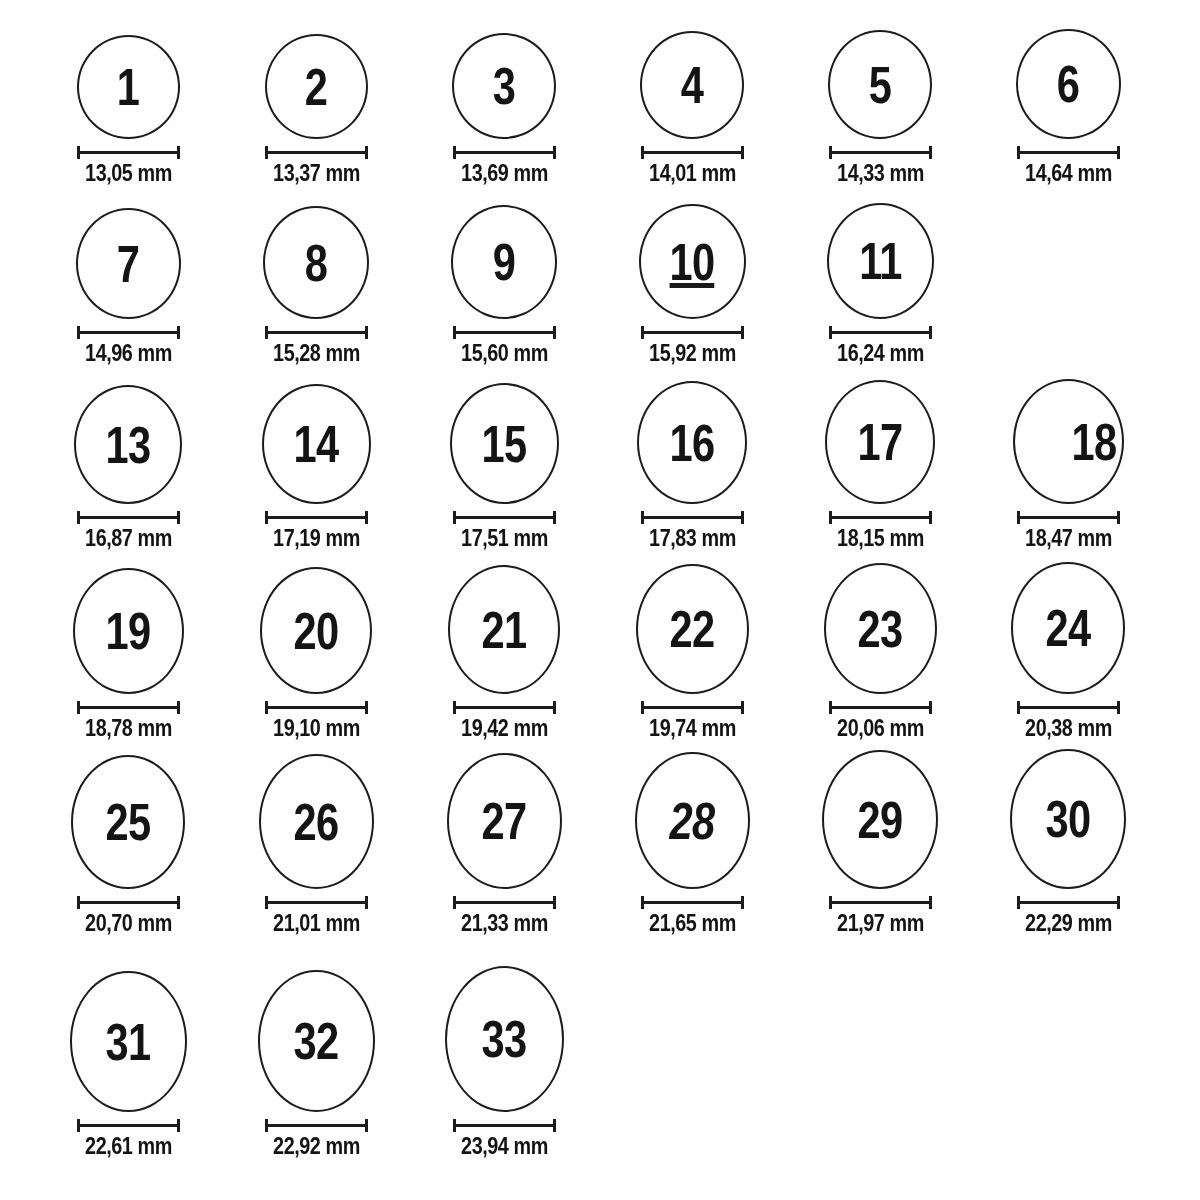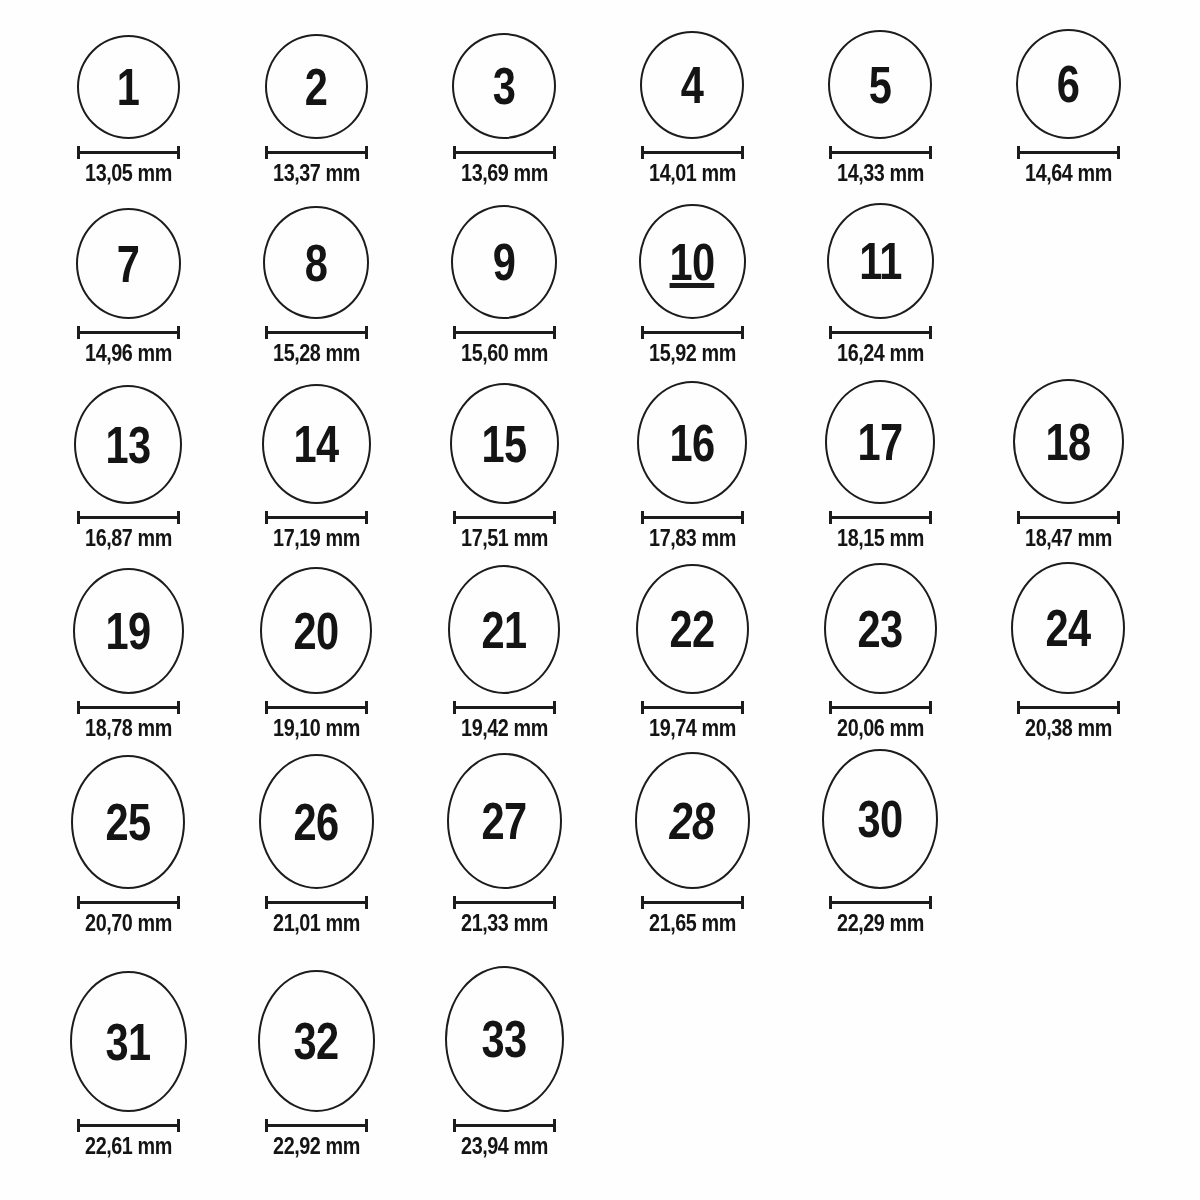--- a/index.html
+++ b/index.html
@@ -194,21 +194,21 @@
     <div class="diam-label">17,83 mm</div>
   </div>
       <div class="size-cell">
     <div class="ring-circle" style="width: 110px; height: 124px;">
       <span class="ring-num">17</span>
     </div>
     <div class="ruler"></div>
     <div class="diam-label">18,15 mm</div>
   </div>
       <div class="size-cell">
-    <div class="ring-circle" style="width: 111px; height: 125px;">
+    <div class="ring-circle" style="width: 111px; height: 125px; justify-content: flex-end;">
       <span class="ring-num">18</span>
     </div>
     <div class="ruler"></div>
     <div class="diam-label">18,47 mm</div>
   </div>
     </div>
     <div class="size-row" style="height: 190px;">
       <div class="size-cell">
     <div class="ring-circle" style="width: 111px; height: 126px;">
       <span class="ring-num">19</span>
@@ -275,20 +275,27 @@
     <div class="diam-label">21,33 mm</div>
   </div>
       <div class="size-cell">
     <div class="ring-circle" style="width: 115px; height: 137px; font-style: italic;">
       <span class="ring-num">28</span>
     </div>
     <div class="ruler"></div>
     <div class="diam-label">21,65 mm</div>
   </div>
       <div class="size-cell">
+    <div class="ring-circle" style="width: 116px; height: 139px;">
+      <span class="ring-num">29</span>
+    </div>
+    <div class="ruler"></div>
+    <div class="diam-label">21,97 mm</div>
+  </div>
+      <div class="size-cell">
     <div class="ring-circle" style="width: 116px; height: 140px;">
       <span class="ring-num">30</span>
     </div>
     <div class="ruler"></div>
     <div class="diam-label">22,29 mm</div>
   </div>
     </div>
     <div class="size-row" style="height: 223px;">
       <div class="size-cell">
     <div class="ring-circle" style="width: 117px; height: 141px;">

